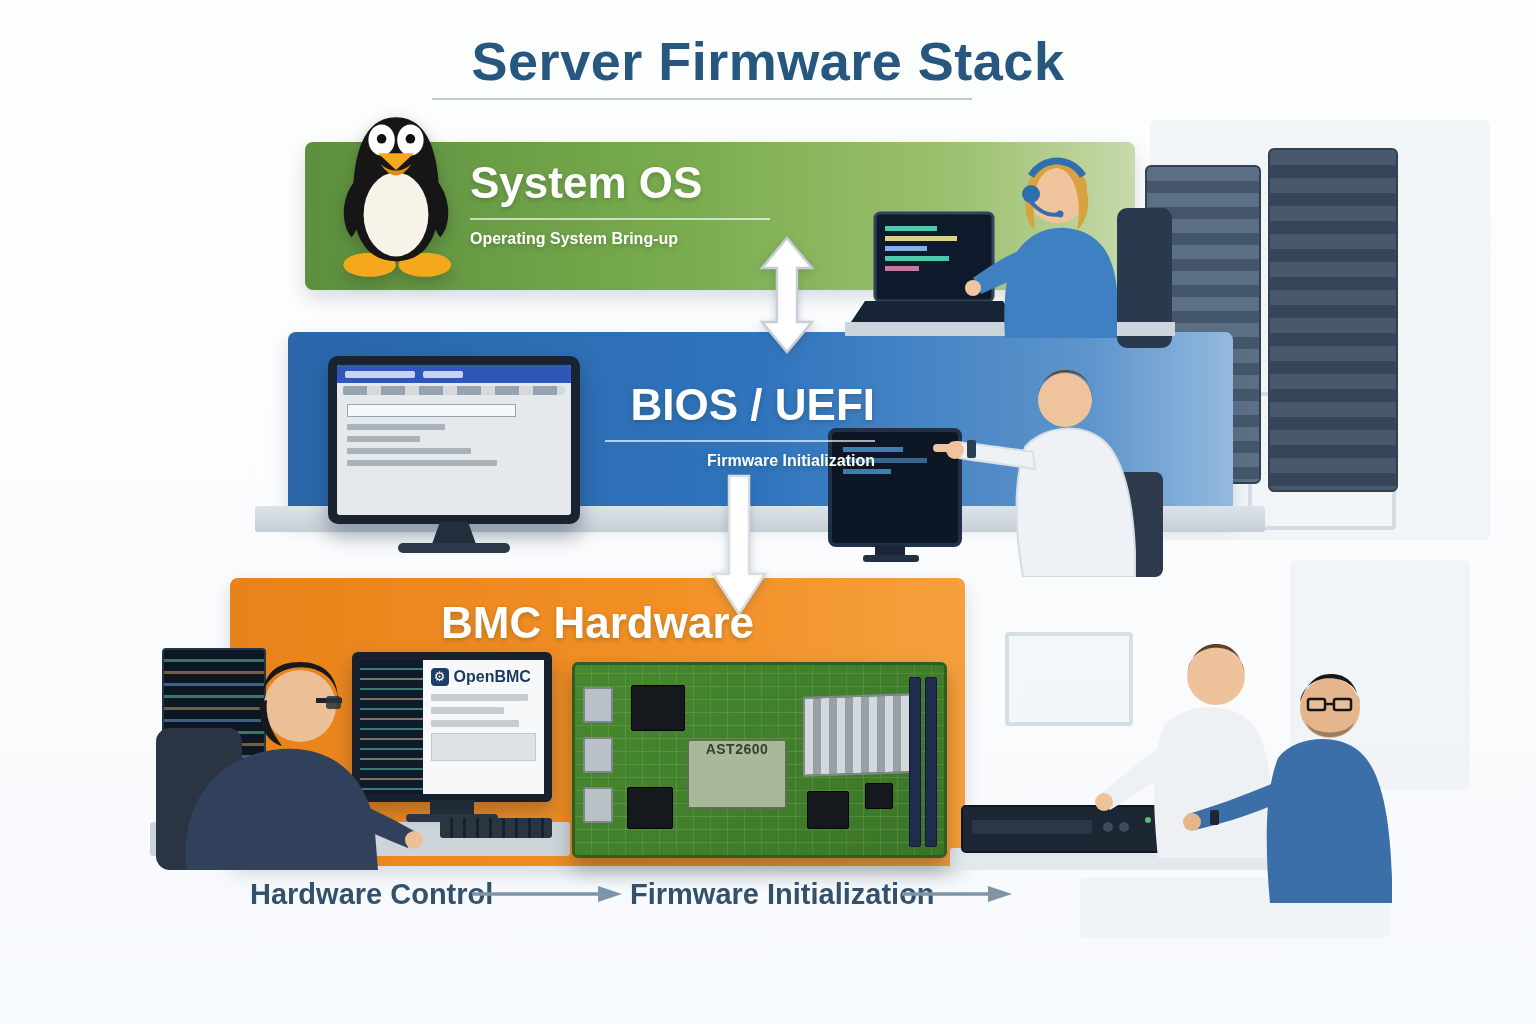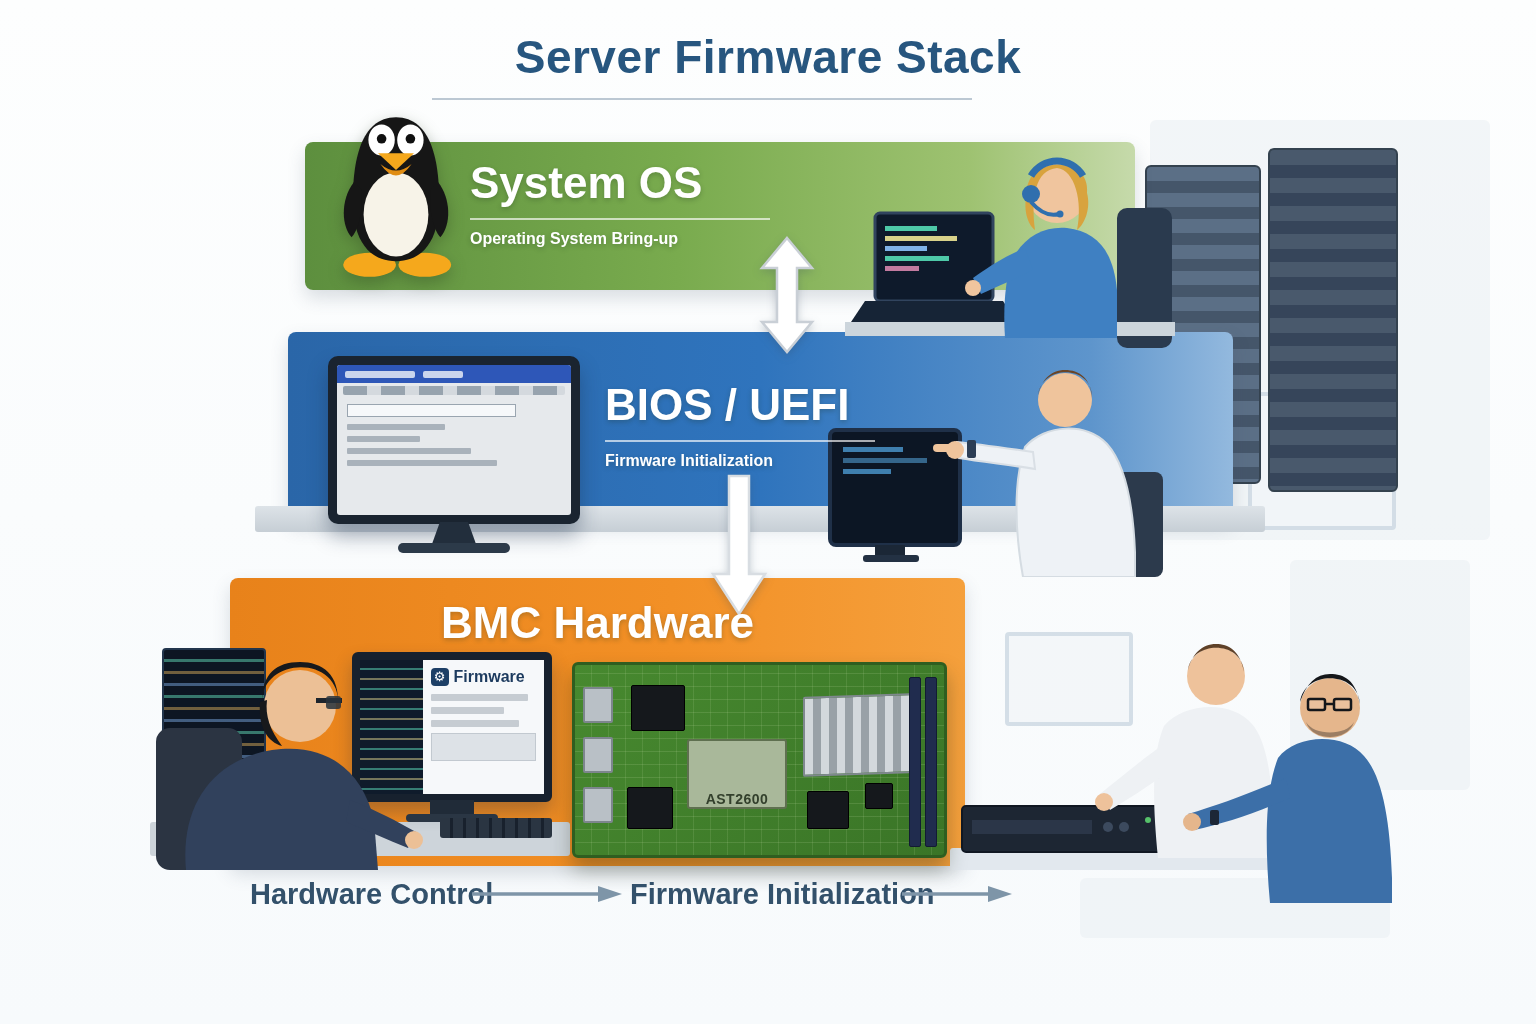--- a/index.html
+++ b/index.html
@@ -2,21 +2,21 @@
 <html><head>
 <meta charset="utf-8">
 <style>
   html,body{margin:0;padding:0;background:#ffffff;}
   .stage{position:relative;width:1536px;height:1024px;overflow:hidden;
          background:linear-gradient(180deg,#fdfefe 0%,#f7fafc 100%);
          font-family:"Liberation Sans",sans-serif;}
   .abs{position:absolute;}
 
   
-  .page-title{top:30px;left:0;width:100%;text-align:center;font-size:46px;font-weight:bold;
+  .page-title{top:30px;left:0;width:100%;text-align:center;font-size:54px;font-weight:bold;
               color:#27567f;letter-spacing:.5px;z-index:9;}
   .title-rule{top:98px;left:432px;width:540px;height:2px;background:#bcc8d3;z-index:9;}
 
   
   .bg-panel{background:#e9eef3;opacity:.55;border-radius:6px;z-index:1;}
   .bg-window{background:#f2f6f9;border:4px solid #ccd8e2;border-radius:4px;opacity:.8;z-index:1;}
   .rack{border-radius:6px;border:2px solid #34424f;z-index:2;}
   .rack1{left:1145px;top:165px;width:112px;height:315px;
          background:repeating-linear-gradient(180deg,#5b6f86 0 14px,#45566a 14px 26px);}
   .rack2{left:1268px;top:148px;width:126px;height:340px;
@@ -29,21 +29,21 @@
   .layer-bios{left:288px;top:332px;width:945px;height:188px;
               background:linear-gradient(90deg,#2a66a8,#2f74bd 50%,#5e95cc 85%,#93b9de);}
   .layer-bmc{left:230px;top:578px;width:735px;height:288px;
              background:linear-gradient(90deg,#e8821a,#f29026 60%,#f5a03c);}
 
   .layer-text{z-index:9;color:#ffffff;text-shadow:0 2px 5px rgba(30,50,30,.28);}
   .layer-title{font-size:44px;font-weight:bold;line-height:1.05;}
   .layer-divider{height:2px;background:rgba(255,255,255,.65);margin:12px 0 10px 0;}
   .layer-subtitle{font-size:16px;font-weight:600;}
   .linux-text{left:470px;top:160px;}
-  .bios-text{left:605px;top:382px;}
+  .bios-text{left:605px;top:382px;text-align:right;}
   .bmc-text{left:230px;top:600px;width:735px;text-align:center;}
 
   
   .shelf{background:linear-gradient(180deg,#dde3e8,#c6ced5);border-radius:3px;z-index:4;}
   .shelf-bios{left:255px;top:506px;width:1010px;height:26px;}
   .desk-bmc{left:150px;top:822px;width:420px;height:34px;background:#cdd4da;}
   .table-right{left:950px;top:848px;width:330px;height:22px;background:#e2e8ee;}
 
   
   .flow-arrow{z-index:8;filter:drop-shadow(0 3px 4px rgba(50,70,90,.25));}
@@ -88,21 +88,21 @@
   
   .pcb{left:572px;top:662px;width:375px;height:196px;background:linear-gradient(135deg,#47892f,#3a7527);
        border:3px solid #2f5e20;border-radius:6px;z-index:6;box-sizing:border-box;
        box-shadow:0 12px 20px rgba(40,50,30,.35);overflow:hidden;}
   .pcb-traces{left:0;top:0;width:100%;height:100%;
        background-image:repeating-linear-gradient(0deg,transparent 0 12px,rgba(215,235,185,.14) 12px 13px),
                         repeating-linear-gradient(90deg,transparent 0 16px,rgba(215,235,185,.12) 16px 17px);}
   .pcb-port{background:#b9c0c6;border:2px solid #7d868d;border-radius:2px;}
   .pcb-chip{background:#15181c;border:1px solid #000;border-radius:2px;}
   .pcb-mainchip{left:112px;top:74px;width:96px;height:66px;background:#a9b89a;border:2px solid #5f7050;
-                border-radius:3px;display:flex;align-items:flex-end;justify-content:center;}
+                border-radius:3px;display:flex;align-items:flex-start;justify-content:center;}
   .pcb-mainchip span{font-size:14px;font-weight:bold;color:#33402c;letter-spacing:.5px;}
   .heatsink{left:228px;top:30px;width:104px;height:76px;border:2px solid #7f888e;border-radius:2px;
             background:repeating-linear-gradient(90deg,#d3d8dc 0 8px,#99a1a7 8px 16px);transform:skewY(-2deg);}
   .dimm{width:10px;height:168px;background:#202c4e;border:1px solid #121b33;border-radius:2px;}
 
   
   .footer-label{font-size:29px;font-weight:bold;color:#33516b;z-index:9;}
   .fl-1{left:250px;top:878px;}
   .fl-2{left:630px;top:878px;}
   .footer-arrow{z-index:9;}
@@ -226,21 +226,21 @@
   <svg class="abs flow-arrow" style="left:710px;top:474px;" width="58" height="142" viewBox="0 0 58 142">
     <path d="M19 2 L39 2 L39 100 L55 100 L29 140 L3 100 L19 100 Z" fill="#ffffff" stroke="#d8dde2" stroke-width="2.5"></path>
   </svg>
 
   <div class="abs code-panel"></div>
   <div class="abs main-monitor">
     <div class="mm-left"></div>
     <div class="mm-right">
       <div class="openbmc-logo-row">
         <div class="openbmc-gear">⚙</div>
-        <div class="openbmc-label">Firmware</div>
+        <div class="openbmc-label">OpenBMC</div>
       </div>
       <div class="mm-bar" style="width:92%;"></div>
       <div class="mm-bar" style="width:70%;"></div>
       <div class="mm-bar" style="width:84%;"></div>
       <div class="mm-block"></div>
     </div>
   </div>
   <div class="abs mon-stand"></div>
   <div class="abs mon-base"></div>
   <div class="abs keyboard"></div>

